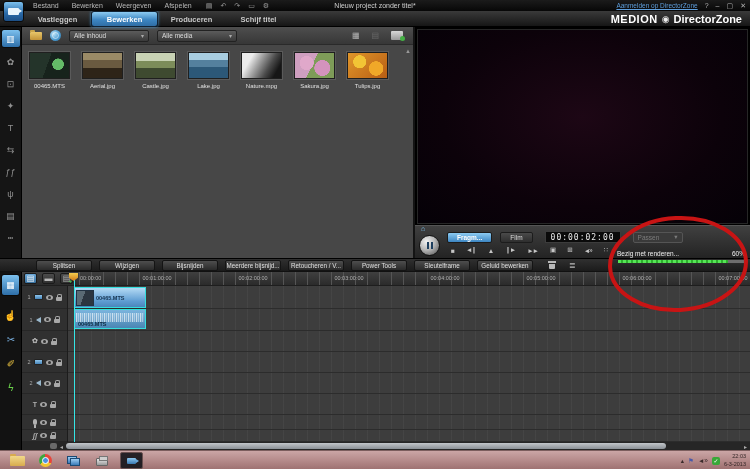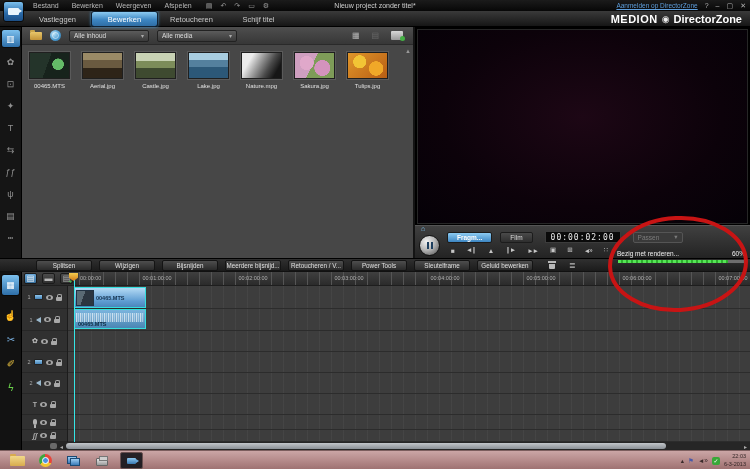--- a/index.html
+++ b/index.html
@@ -23,21 +23,21 @@
   .win-title { position:absolute; left:50%; transform:translateX(-50%); color:#cfcfcf; }
   .tb-right { position:absolute; right:4px; top:0; height:11px; display:flex; align-items:center; gap:7px; }
   .dz-link { color:#5f9fdd; text-decoration:underline; font-size:6.5px; }
   .winbtn { color:#b0b0b0; font-size:7px; }
 
   
   .tabrow { position:absolute; left:0; top:11px; width:750px; height:16px;
             background:linear-gradient(#3a3a3a,#161616); border-bottom:1px solid #000; z-index:5; }
   .mode-tabs { position:absolute; left:24px; top:0; height:16px; display:flex; }
   .mode-tab { width:67px; height:16px; display:flex; align-items:center; justify-content:center;
-              color:#c8c8c8; font-size:7.5px; font-weight:normal; }
+              color:#c8c8c8; font-size:7.5px; font-weight:bold; }
   .mode-tab.active { background:linear-gradient(#8ccbf2,#3d86c2 55%,#2f6ea6); color:#fff;
               border-radius:3px; border:1px solid #123; box-shadow:0 0 3px #4aa0dd; }
   .brand { position:absolute; right:8px; top:0; height:16px; display:flex; align-items:center; gap:4px;
            color:#fff;padding-left:24px; }
   .brand .medion { font-weight:bold; font-size:11px; letter-spacing:.5px; }
   .brand .circle { font-size:9px; color:#eee; }
   .brand .product { font-weight:bold; font-size:11px; }
 
   
   .rooms { position:absolute; left:0; top:27px; width:22px; height:231px; background:#151515;
@@ -260,21 +260,21 @@
       <span class="winbtn">–</span>
       <span class="winbtn">▢</span>
       <span class="winbtn">✕</span>
     </div>
   </div>
 
   <div class="tabrow">
     <div class="mode-tabs">
       <div class="mode-tab">Vastleggen</div>
       <div class="mode-tab active">Bewerken</div>
-      <div class="mode-tab">Retoucheren</div>
+      <div class="mode-tab">Produceren</div>
       <div class="mode-tab">Schijf titel</div>
     </div>
     <div class="brand">
       <span class="medion">MEDION</span>
       <span class="circle">◉</span>
       <span class="product">DirectorZone</span>
     </div>
   </div>
 
   <div class="rooms">

